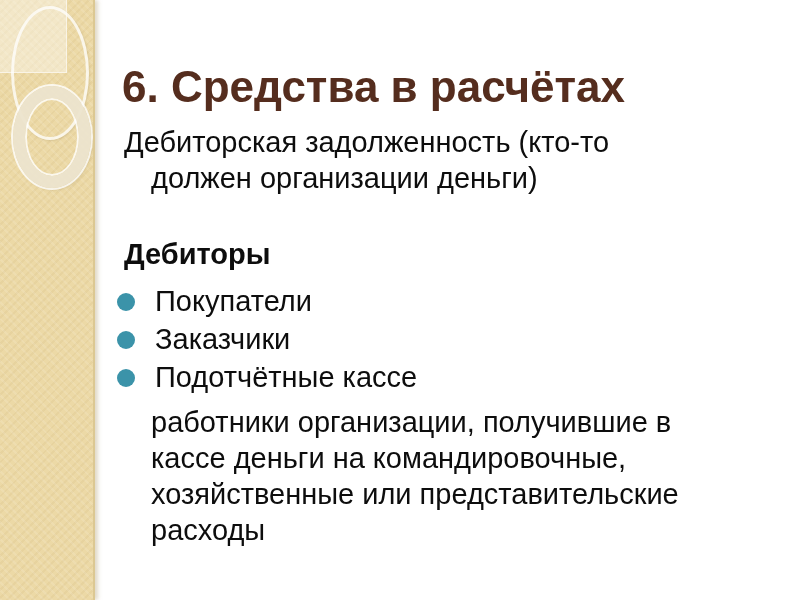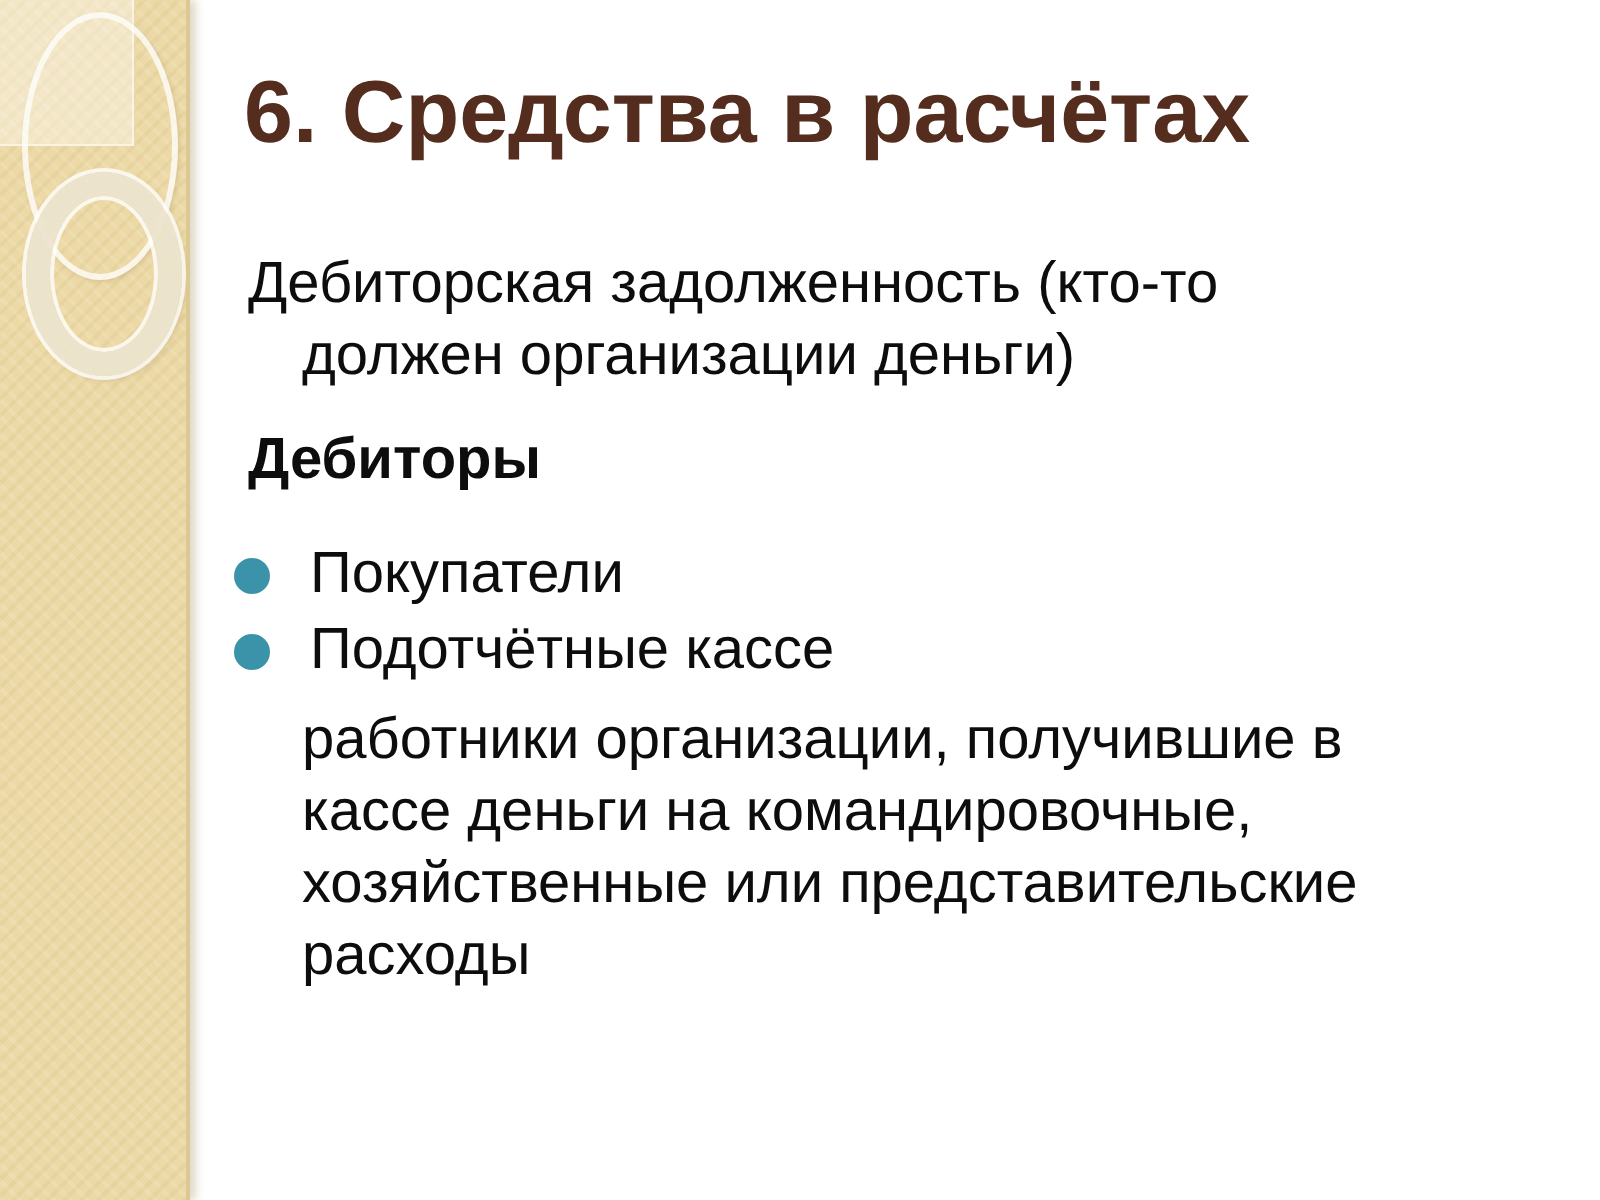--- a/index.html
+++ b/index.html
@@ -51,21 +51,21 @@
     border-radius: 50%;
     box-shadow:
       0 0 0 2px rgba(255,255,255,0.8),
       inset 0 0 0 2px rgba(255,255,255,0.8),
       2px 2px 3px rgba(160,140,90,0.3);
   }
 
   
   .title {
     position: absolute;
-    left: 122px; top: 32px;
+    left: 122px; top: 62px;
     font-size: 44px;
     font-weight: 700;
     color: #552d1e;
     white-space: nowrap;
   }
 
   .content {
     position: absolute;
     left: 124px; top: 124px;
     width: 585px;
@@ -74,27 +74,27 @@
     color: #0d0d0d;
   }
 
   .intro {
     white-space: pre-line;
     padding-left: 27px;
     text-indent: -27px;
   }
 
   .subheading {
-    margin-top: 16px;
+    margin-top: 40px;
     font-weight: 700;
   }
 
   .debtor-list {
     list-style: none;
-    margin-top: 20px;
+    margin-top: 10px;
     margin-left: -7px;
   }
   .debtor-list li {
     display: flex;
     align-items: center;
     height: 38px;
   }
   .bullet-dot {
     flex: 0 0 auto;
     width: 18px; height: 18px;
@@ -130,20 +130,24 @@
 
     <p class="subheading">Дебиторы</p>
 
     <ul class="debtor-list">
       <li>
         <span class="bullet-dot"></span>
         <span>Покупатели</span>
       </li>
       <li>
         <span class="bullet-dot"></span>
+        <span>Заказчики</span>
+      </li>
+      <li>
+        <span class="bullet-dot"></span>
         <span>Подотчётные кассе</span>
       </li>
     </ul>
 
     <p class="note">работники организации, получившие в
 кассе деньги на командировочные,
 хозяйственные или представительские
 расходы</p>
 
   </div>

